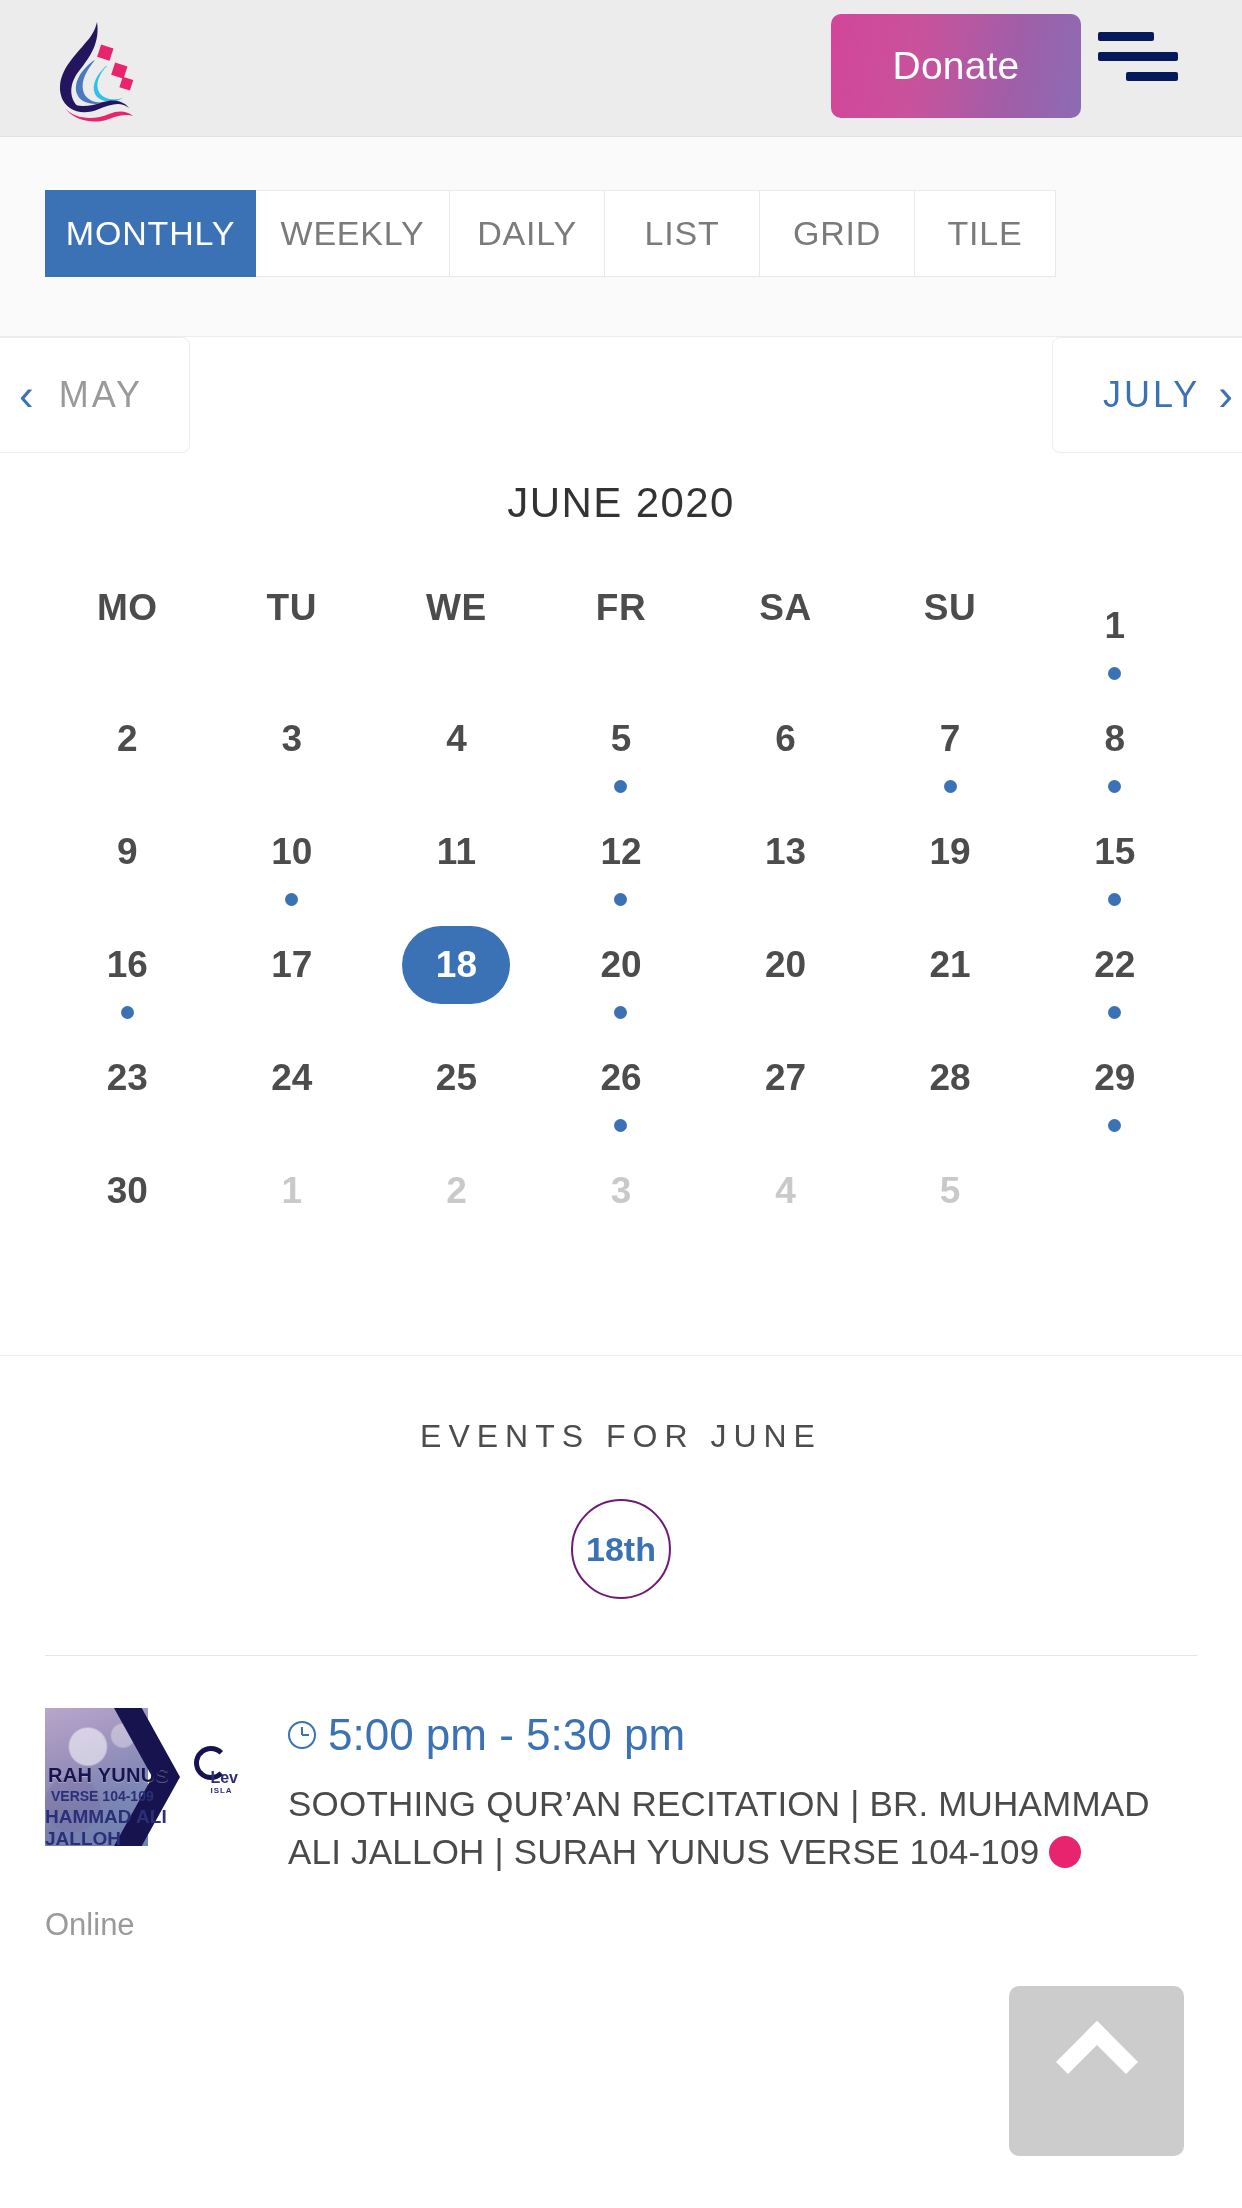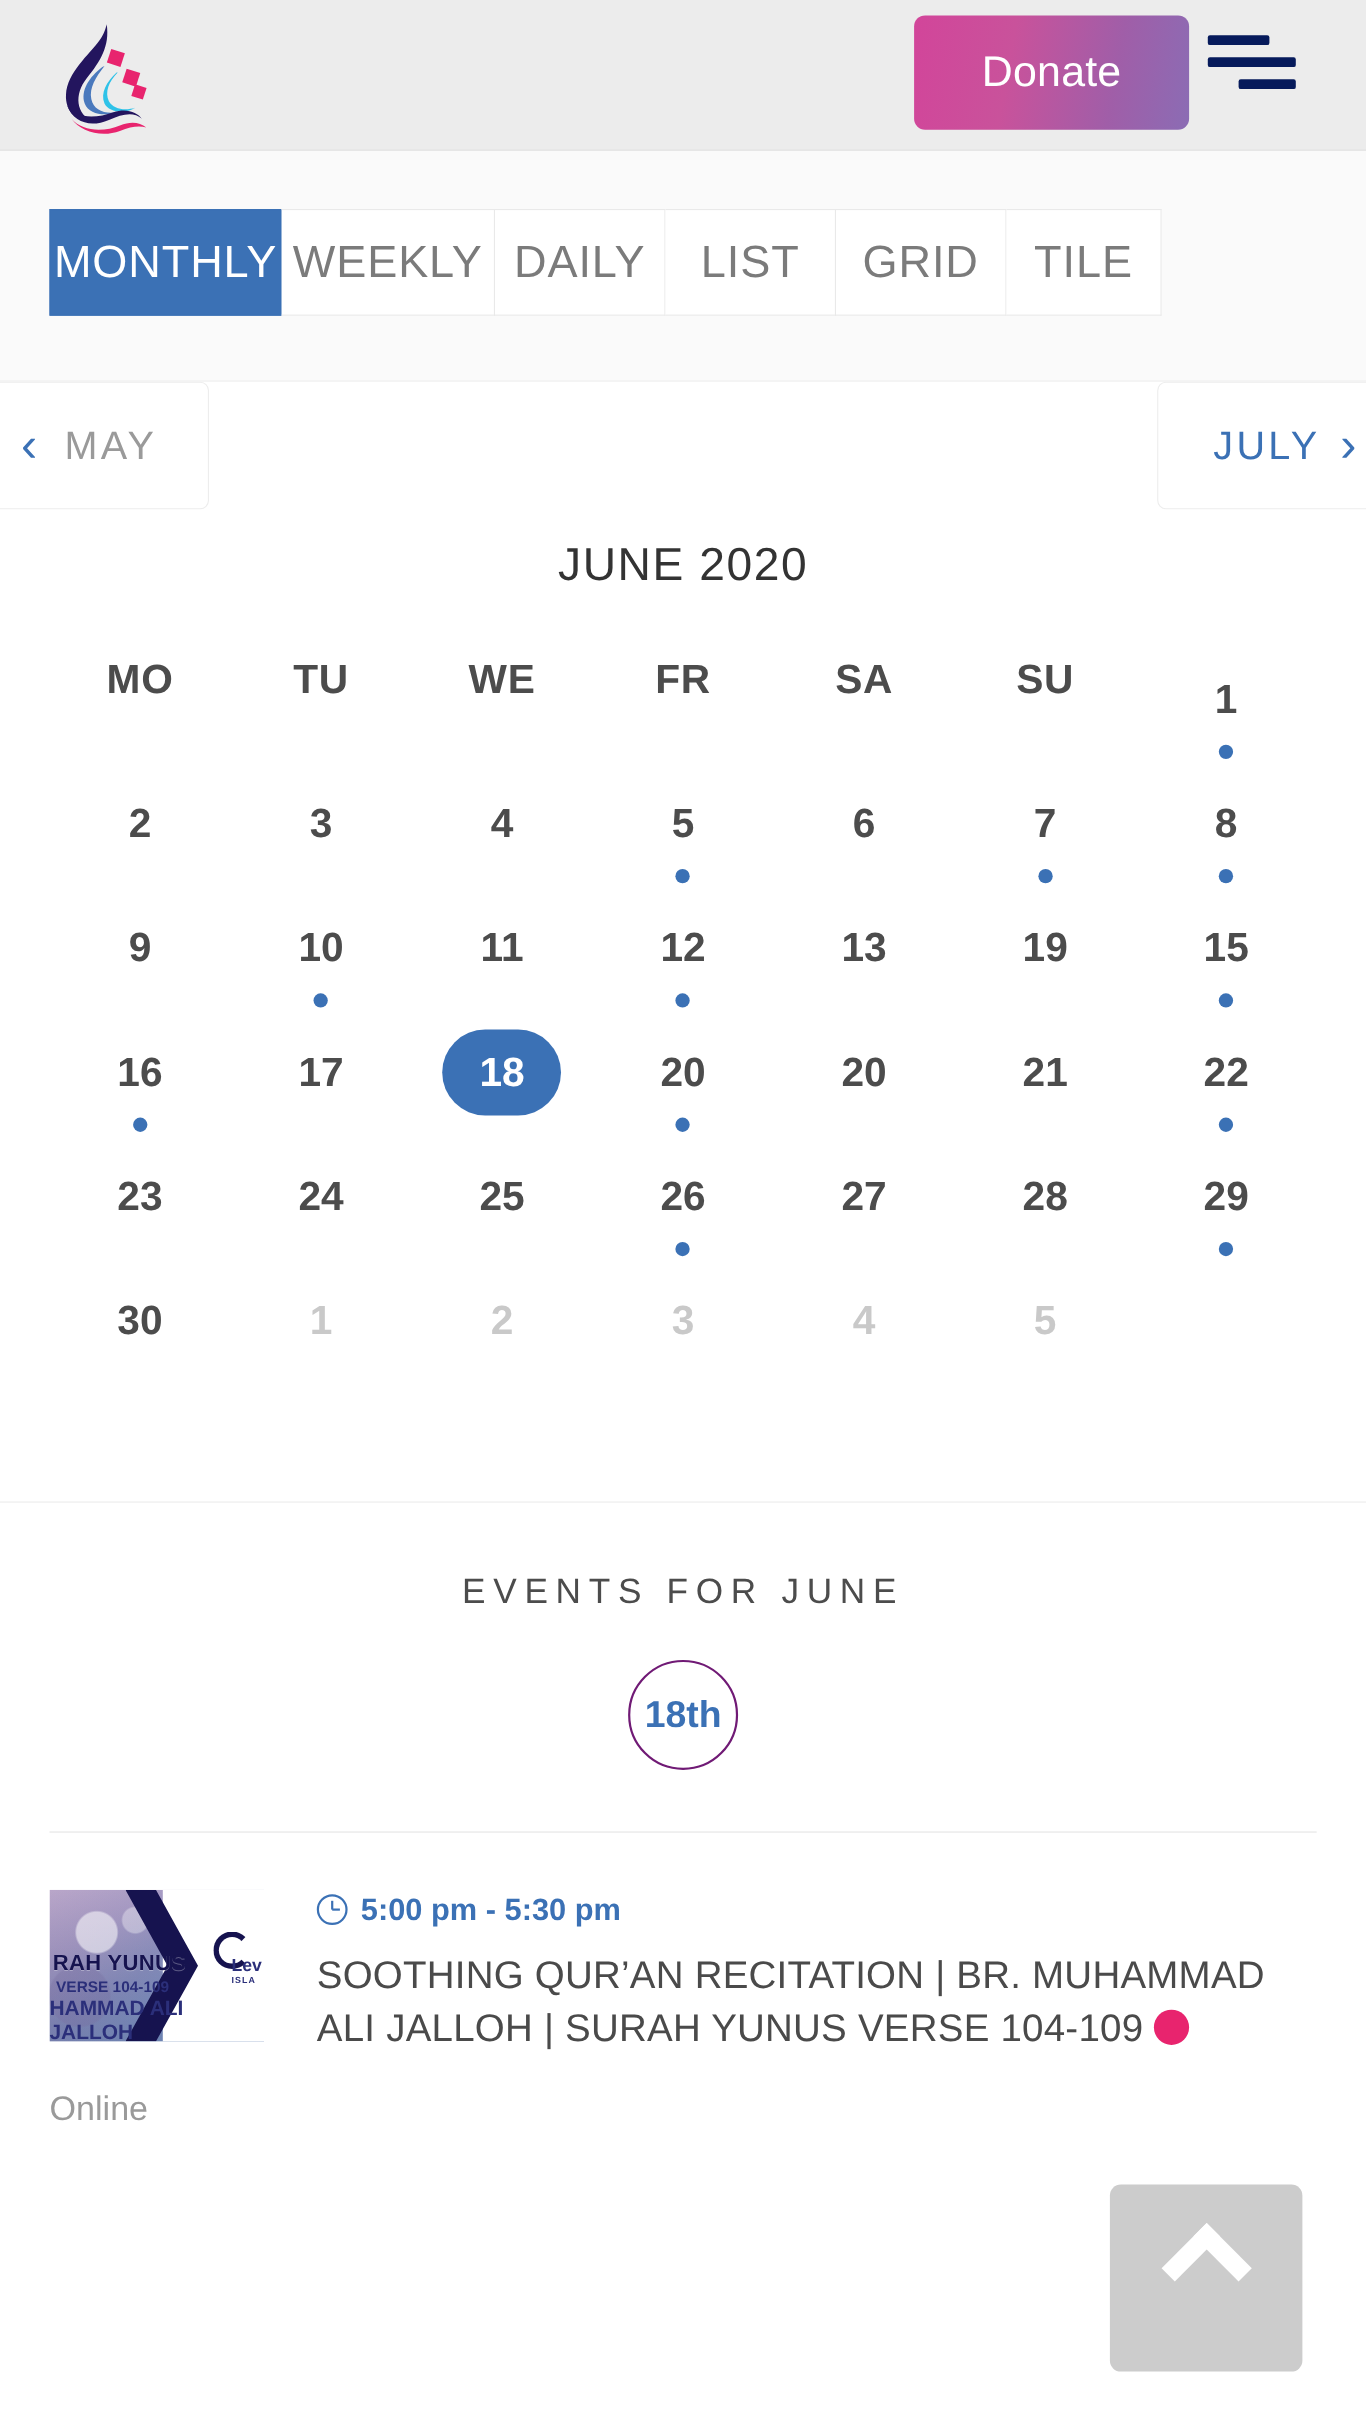--- a/index.html
+++ b/index.html
@@ -69,29 +69,29 @@
     background: #fafafa;
     border-bottom: 1px solid #ececec;
     padding: 53px 0 59px 0;
   }
   .tabs {
     display: flex;
     margin-left: 45px;
     width: 1011px;
   }
   .tab {
-    height: 97px;
+    height: 87px;
     display: flex;
     align-items: center;
     justify-content: center;
     background: #ffffff;
     border: 1px solid #e9e9e9;
     border-left: none;
     color: #7b7b7b;
-    font-size: 41px;
+    font-size: 34px;
     letter-spacing: .8px;
     cursor: pointer;
     white-space: nowrap;
   }
   .tab:first-child { border-left: 1px solid #e9e9e9; }
   .tab.active {
     background: #3b71b5;
     border-color: #3b71b5;
     color: #ffffff;
   }
@@ -319,25 +319,24 @@
     border-right-color: transparent;
   }
 
   .event-info {
     margin-left: 48px;
     flex: 1;
     padding-top: 2px;
   }
   .event-time {
     color: #3b71b5;
-    font-size: 28px;
+    font-size: 44px;
     display: flex;
     align-items: center;
     gap: 12px;
-    font-weight: bold;
   }
   .clock-icon {
     width: 28px; height: 28px;
     border: 2px solid #3b71b5;
     border-radius: 50%;
     position: relative;
     flex: 0 0 28px;
   }
   .clock-icon::before, .clock-icon::after {
     content: "";

